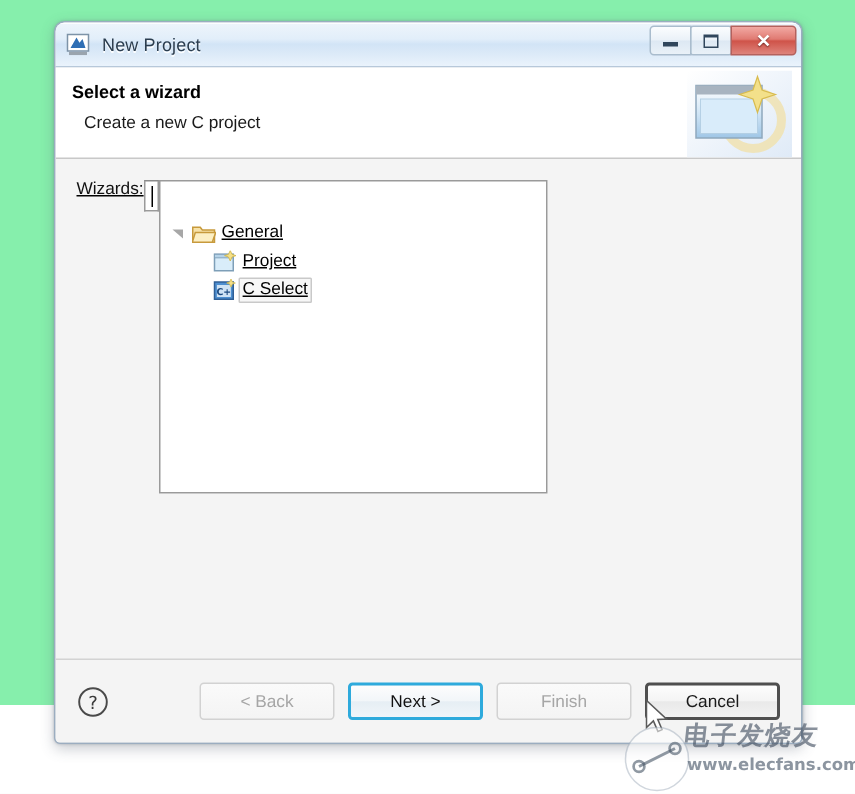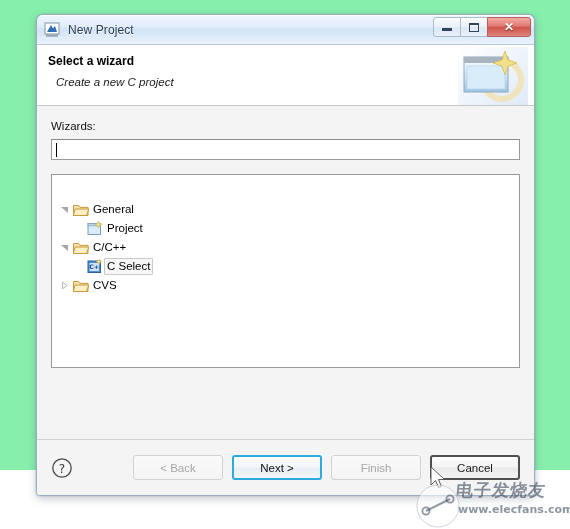--- a/index.html
+++ b/index.html
@@ -83,32 +83,32 @@
 
   
   #header {
     flex: 0 0 61px;
     background: #ffffff;
     border-bottom: 1px solid #c8c8c8;
     position: relative;
     padding: 9px 0 0 11px;
   }
   #hdr-title { font-size: 12px; font-weight: bold; color: #000000; margin-bottom: 8px; }
-  #hdr-sub   { font-size: 11.5px; color: #1a1a1a; padding-left: 8px; font-style: italic; }
+  #hdr-sub   { font-size: 11.5px; color: #1a1a1a; padding-left: 8px; }
   #banner-icon {
     position: absolute; right: 6px; top: 2px;
     width: 70px; height: 58px;
   }
 
   
   #body {
     flex: 1 1 auto;
     background: #f4f4f4;
     padding: 14px 14px 0 14px;
-    display: flex; flex-direction: column;
+    display: flex;  text-decoration: underline;
   }
   #wizards-label { font-size: 11.5px; color: #111; margin-bottom: 7px; }
 
   #filter-input {
     height: 21px;
     background: #ffffff;
     border: 1px solid #9a9a9a;
     border-top-color: #8a8a8a;
     display: flex; align-items: center;
     padding: 0 4px;
@@ -290,62 +290,34 @@
           <span class="ico">
             <svg width="16" height="15" viewBox="0 0 16 15">
               <rect x="1" y="2.5" width="12.5" height="11" fill="#d9edfa" stroke="#7e9fb8" stroke-width="1"></rect>
               <rect x="1" y="2.5" width="12.5" height="2.4" fill="#b6d3e8" stroke="#7e9fb8" stroke-width="0.6"></rect>
               <path d="M11.5 0 L12.7 2.6 L15.3 3.4 L12.7 4.3 L11.5 7 L10.3 4.3 L7.7 3.4 L10.3 2.6 Z" fill="#f5e089" stroke="#d3b84c" stroke-width="0.6"></path>
             </svg>
           </span>
           <span class="label">Project</span>
         </div>
 
-        <div class="node">
-          <span class="arrow">
-            <svg width="9" height="9" viewBox="0 0 9 9">
-                <path d="M1 2 L8 2 L8 8 Z" fill="#a7a7a7"></path>
-              </svg>
-          </span>
-          <span class="ico">
-            <svg width="16" height="14" viewBox="0 0 16 14">
-              <path d="M0.5 2.5 h5 l1.4 1.8 h8.1 v8.2 h-14.5 z" fill="#f7e2a8" stroke="#c79a3c" stroke-width="1"></path>
-              <path d="M2.2 6 h13.6 l-2.3 6.5 h-13.3 z" fill="#fcefc4" stroke="#c79a3c" stroke-width="1"></path>
-            </svg>
-          </span>
-          <span class="label">C/C++</span>
-        </div>
 
         <div class="node depth2 sel">
           <span class="ico">
             <svg width="16" height="15" viewBox="0 0 16 15">
               <rect x="1" y="2" width="12.5" height="11.5" fill="#4e8fd0" stroke="#2f5f96" stroke-width="1"></rect>
               <rect x="2.6" y="4" width="9.3" height="8" fill="#cfe3f5"></rect>
               <text x="7.2" y="10.4" font-size="6.2" fill="#1c4a80" text-anchor="middle" font-family="DejaVu Sans, sans-serif" font-weight="bold">C+</text>
               <path d="M12 0 L12.9 2 L14.9 2.7 L12.9 3.4 L12 5.4 L11.1 3.4 L9.1 2.7 L11.1 2 Z" fill="#f5e089" stroke="#d3b84c" stroke-width="0.5"></path>
             </svg>
           </span>
           <span class="label">C Select</span>
         </div>
 
 
-        <div class="node">
-          <span class="arrow">
-            <svg width="9" height="9" viewBox="0 0 9 9">
-                <path d="M2.5 1.2 L7 4.5 L2.5 7.8 Z" fill="none" stroke="#b6b6b6" stroke-width="1"></path>
-              </svg>
-          </span>
-          <span class="ico">
-            <svg width="16" height="14" viewBox="0 0 16 14">
-              <path d="M0.5 2.5 h5 l1.4 1.8 h8.1 v8.2 h-14.5 z" fill="#f7e2a8" stroke="#c79a3c" stroke-width="1"></path>
-              <path d="M2.2 6 h13.6 l-2.3 6.5 h-13.3 z" fill="#fcefc4" stroke="#c79a3c" stroke-width="1"></path>
-            </svg>
-          </span>
-          <span class="label">CVS</span>
-        </div>
 
       </div>
 
       <div id="body-spacer"></div>
     </div>
 
     <div id="btnbar">
       <span id="help-icon">
         <svg width="22" height="22" viewBox="0 0 22 22">
           <circle cx="11" cy="11" r="9.2" fill="none" stroke="#4a4a4a" stroke-width="1.3"></circle>

